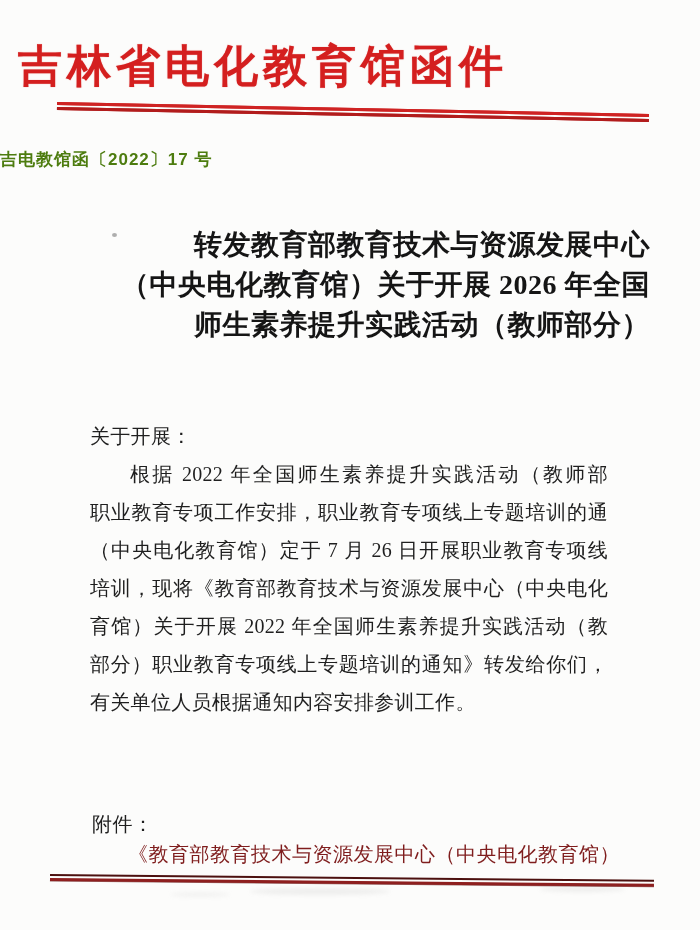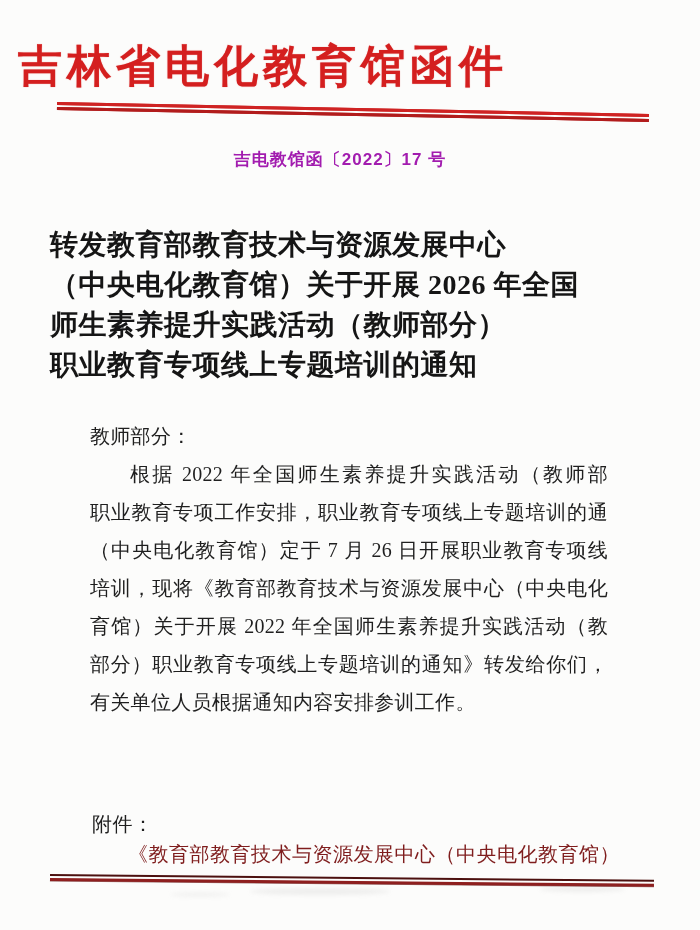--- a/index.html
+++ b/index.html
@@ -21,30 +21,29 @@
     text-shadow:0 0 1px rgba(212,31,31,.55);
     white-space:nowrap;
   }
   .rule{position:absolute;left:57px;top:102px;width:592px;
     transform:rotate(1.15deg);transform-origin:left center;}
   .rule .r1{height:2.5px;background:#cf2323;box-shadow:0 0 .5px #cf2323;}
   .rule .gap{height:2.5px;}
   .rule .r2{height:2.5px;background:#b21c1c;box-shadow:0 0 .5px #b21c1c;}
   .doc-number{
     position:absolute;top:148px;left:0;width:642px;
-    text-align:center;
+    text-align:left;
     font-family:"Liberation Sans","DejaVu Sans",sans-serif;
-    font-weight:700;font-size:17px;color:#a21caf;letter-spacing:1px;
+    font-weight:700;font-size:17px;color:#4d7c0f;letter-spacing:1px;
     white-space:nowrap;
-    padding-left:19px;
   }
   
   .doc-title{
     position:absolute;top:225px;left:50px;width:600px;
-    text-align:left;color:#151515;
+    text-align:right;color:#151515;
     font-size:28px;font-weight:700;letter-spacing:.5px;
   }
   .doc-title .tline{height:40px;line-height:40px;white-space:nowrap;}
   
   .letter-body{
     position:absolute;top:417px;left:90px;width:518px;
     font-size:20px;color:#1f1f1f;letter-spacing:.3px;
   }
   .bline{height:38px;line-height:38px;white-space:nowrap;}
   .bline.j{text-align:justify;text-align-last:justify;white-space:normal;
@@ -87,25 +86,24 @@
     <div class="gap"></div>
     <div class="r2"></div>
   </div>
 
   <div class="doc-number">吉电教馆函〔2022〕17 号</div>
 
   <div class="doc-title">
     <div class="tline">转发教育部教育技术与资源发展中心</div>
     <div class="tline">（中央电化教育馆）关于开展 2026 年全国</div>
     <div class="tline">师生素养提升实践活动（教师部分）</div>
-    <div class="tline">职业教育专项线上专题培训的通知</div>
   </div>
 
   <div class="letter-body">
-    <div class="bline">教师部分：</div>
+    <div class="bline">关于开展：</div>
     <div class="bline j ind">根据 2022 年全国师生素养提升实践活动（教师部分）</div>
     <div class="bline j">职业教育专项工作安排，职业教育专项线上专题培训的通知</div>
     <div class="bline j">（中央电化教育馆）定于 7 月 26 日开展职业教育专项线上</div>
     <div class="bline j">培训，现将《教育部教育技术与资源发展中心（中央电化教</div>
     <div class="bline j">育馆）关于开展 2022 年全国师生素养提升实践活动（教师</div>
     <div class="bline j">部分）职业教育专项线上专题培训的通知》转发给你们，请</div>
     <div class="bline">有关单位人员根据通知内容安排参训工作。</div>
   </div>
 
   <div class="attachment-label">附件：</div>

